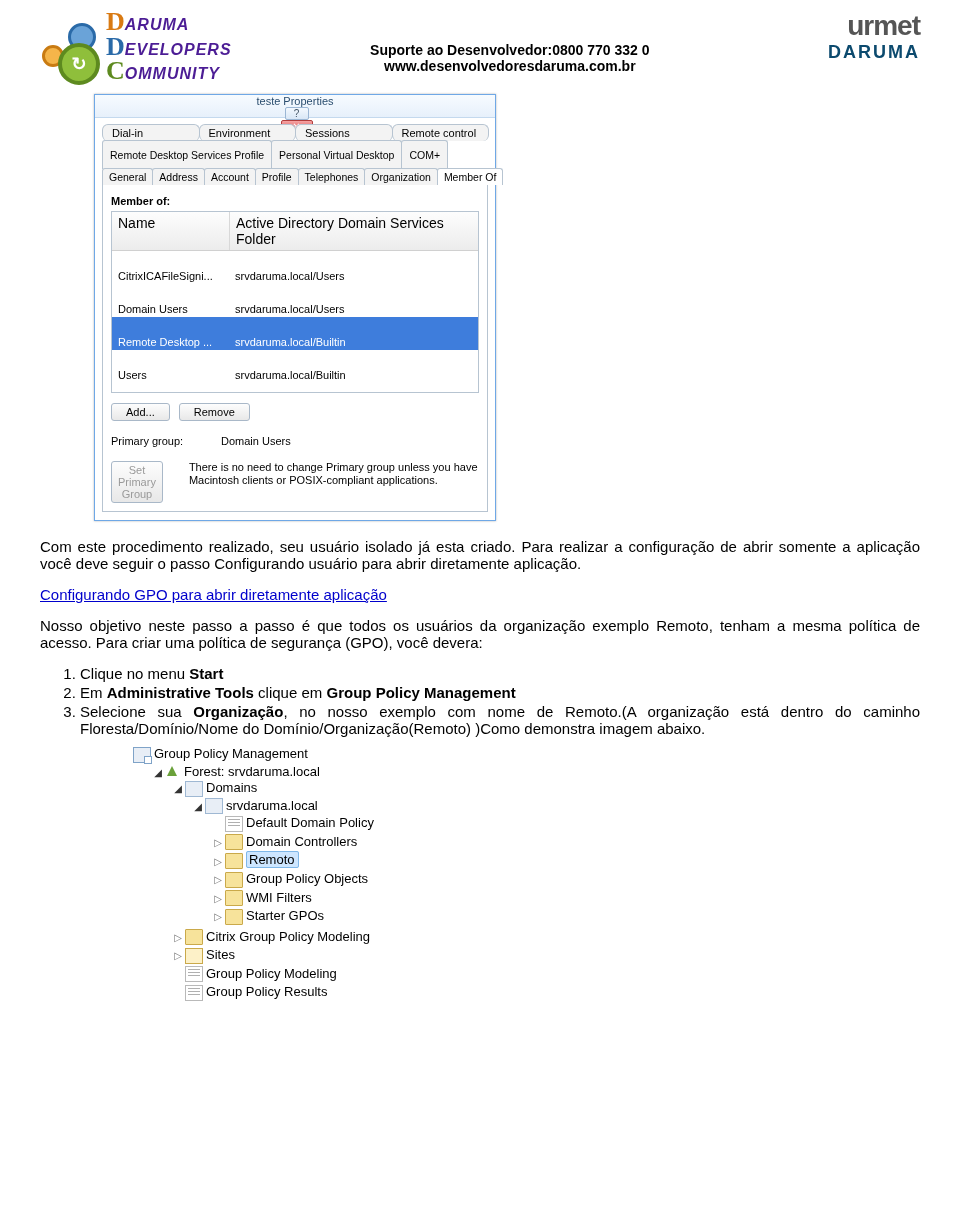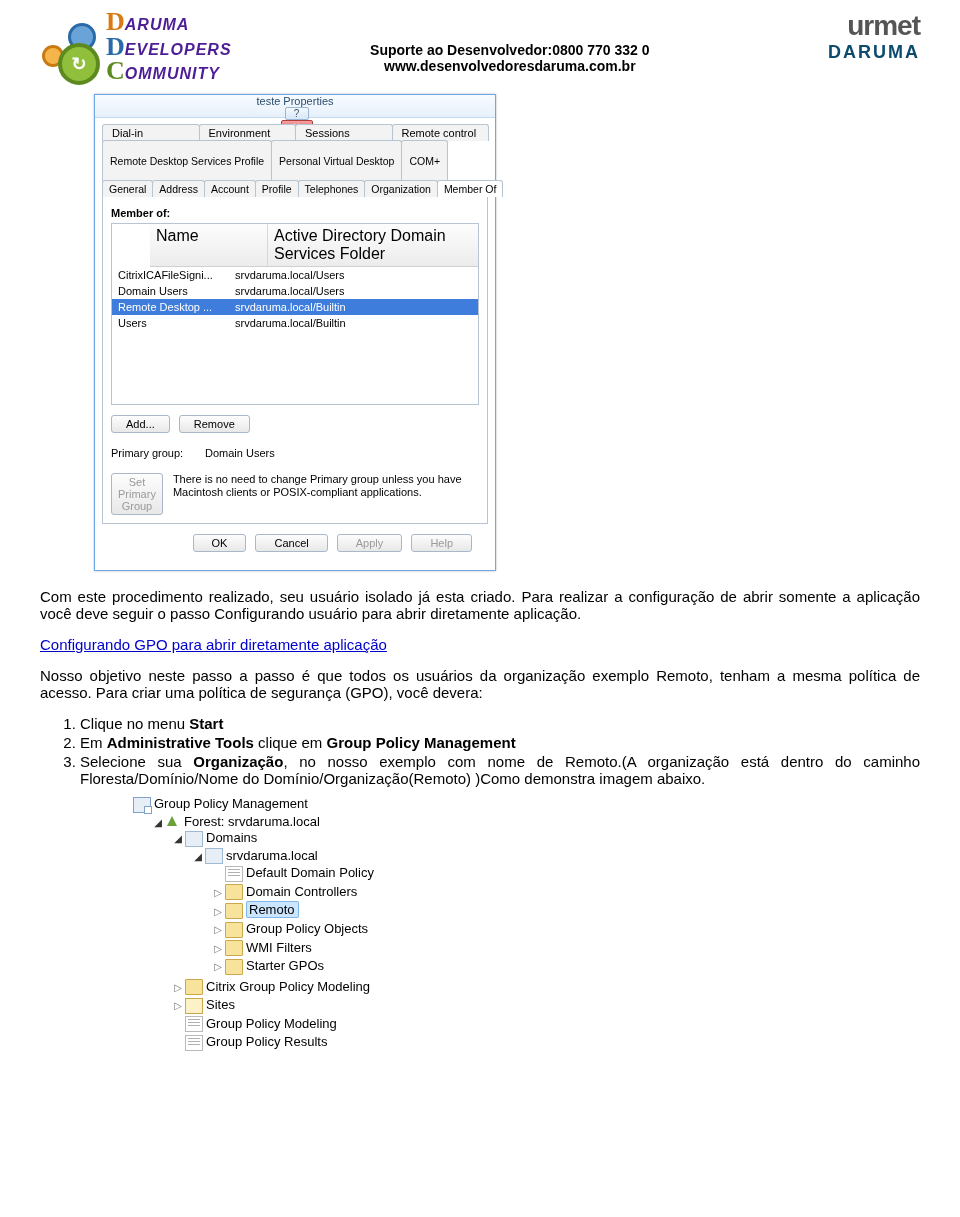--- a/index.html
+++ b/index.html
@@ -26,36 +26,36 @@
   
   .win { width:400px; border:1px solid #6fa8e6; background:#fff; font-family:"Segoe UI", Tahoma, sans-serif; font-size:11px; margin:4px 0 0 54px; box-shadow:0 0 2px rgba(0,0,0,.3); }
   .titlebar { height:22px; background:linear-gradient(#f7fbff,#e7f0fb); border-bottom:1px solid #c4d9ee; display:flex; align-items:center; padding:0 6px; color:#2a4d6e;flex-direction:column; }
   .titlebar .title { flex:1; }
   .titlebar .tb-btn { width:22px; height:16px; margin-left:3px; border:1px solid #9bb6d4; border-radius:2px; background:linear-gradient(#f3f8fe,#d9e7f6); display:flex; align-items:center; justify-content:center; font-size:10px; color:#456; }
   .titlebar .close { background:linear-gradient(#f5a3a3,#d94a4a); border-color:#b13c3c; color:#fff; width:30px; }
   .dlg-body { padding:6px 7px 8px 7px; }
   .tabrow { display:flex; margin-bottom:-1px; }
   .tab { border:1px solid #b7c4d1; border-bottom:none; background:#f3f3f3; padding:2px 9px; font-size:11px; border-radius:3px 3px 0 0; margin-right:-1px; white-space:nowrap; }
   .tab.active { background:#fff; position:relative; z-index:2; }
-  .tab.wide { flex:1; }
-  .tabrow.row2 .tab { font-size:10.5px; padding:14px 7px; }
+  .tab.wide { flex:1;border-radius:6px; }
+  .tabrow.row2 .tab { font-size:10.5px; padding:8px 7px; }
   .tabrow.row3 .tab { font-size:10.5px; padding:2px 6px; }
   .tab-pane { border:1px solid #b7c4d1; background:#fff; padding:8px; }
   .member-label { margin:2px 0 4px 0;font-weight:bold; }
   .list-box { border:1px solid #b7c4d1; height:180px; overflow:hidden; background:#fff; }
-  .list-head { display:flex; background:linear-gradient(#fdfdfd,#ececec); border-bottom:1px solid #d0d0d0; font-size:16px;margin-left:38px; }
+  .list-head { display:flex; background:linear-gradient(#fdfdfd,#ececec); border-bottom:1px solid #d0d0d0; font-size:14px; }
   .col-name { width:105px; padding:3px 6px; border-right:1px solid #d8d8d8; }
   .col-path { flex:1; padding:3px 6px; }
   .lrow { display:flex; font-size:11px; }
   .lrow.sel { background:#3e7ddc; color:#fff; }
-  .lrow .col-name, .lrow .col-path { border:none; padding:2px 6px; }
+  .lrow .col-name, .lrow .col-path { border:none; padding:2px 6px;margin-top:17px; }
   .btns-row { margin-top:10px; }
   .winbtn { display:inline-block; border:1px solid #a9b8c8; border-radius:3px; background:linear-gradient(#fdfdfd,#e8e8e8); padding:2px 14px; font-size:11px; font-family:inherit; margin-right:6px; }
   .winbtn.disabled { color:#9a9a9a; }
-  .prim-row { display:flex; margin-top:14px; gap:4px; }
+  .prim-row { display:flex; margin-top:14px; gap:20px; }
   .prim-col1 { width:90px; }
   .note { font-size:11px; line-height:1.2; }
   .footer-btns { text-align:right; padding:10px 10px 10px 0; }
   .footer-btns .winbtn { padding:2px 18px; }
 
   .body-text { margin-top:17px; font-size:15px; text-align:justify; }
   .body-text p { margin:0 0 14px 0; }
   .link { color:#0000cc; text-decoration:underline; }
   ol.steps { margin:4px 0 4px 40px; padding:0; }
   ol.steps li { margin-bottom:2px; }
@@ -176,26 +176,20 @@
           <button class="winbtn">Remove</button>
         </div>
         <div class="prim-row">
           <div class="prim-col1">Primary group:</div>
           <div>Domain Users</div>
         </div>
         <div class="prim-row">
           <div class="prim-col1"><button class="winbtn disabled" style="padding:2px 6px;">Set Primary Group</button></div>
           <div class="note">There is no need to change Primary group unless you have Macintosh clients or POSIX-compliant applications.</div>
         </div>
-      </div>
-      <div class="footer-btns">
-        <button class="winbtn">OK</button>
-        <button class="winbtn">Cancel</button>
-        <button class="winbtn disabled">Apply</button>
-        <button class="winbtn disabled">Help</button>
       </div>
     </div>
   </div>
 
   <div class="body-text">
     <p>Com este procedimento realizado, seu usuário isolado já esta criado. Para realizar a configuração de abrir somente a aplicação você deve seguir o passo Configurando usuário para abrir diretamente aplicação.</p>
     <p><span class="link">Configurando GPO para abrir diretamente aplicação</span></p>
     <p>Nosso objetivo neste passo a passo é que todos os usuários da organização exemplo Remoto, tenham a mesma política de acesso. Para criar uma política de segurança (GPO), você devera:</p>
     <ol class="steps">
       <li><span>Clique no menu </span><b>Start</b></li>

